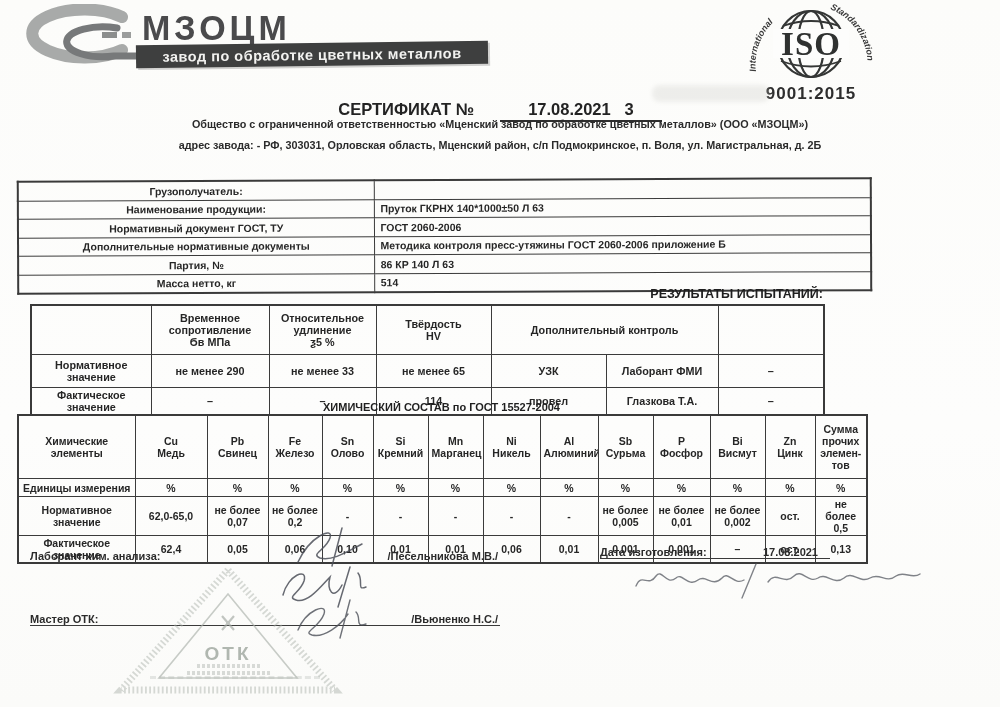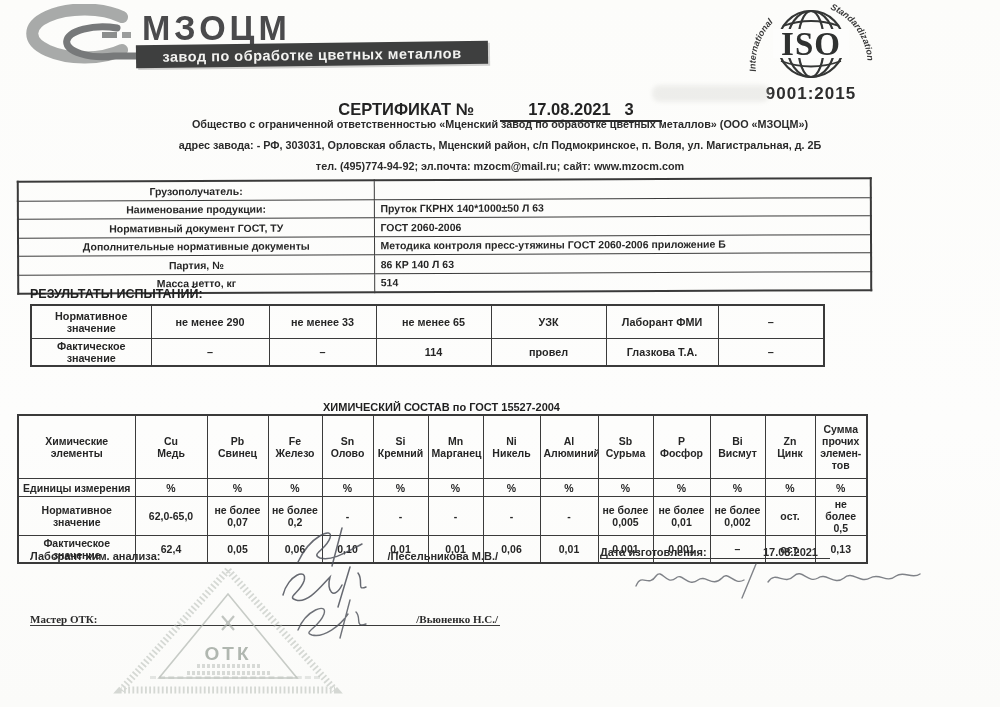--- a/index.html
+++ b/index.html
@@ -33,21 +33,21 @@
   
   table.t{border-collapse:collapse;table-layout:fixed;position:absolute;
     background:transparent;}
   table.t td{border:1px solid #3b3b3b;text-align:center;vertical-align:middle;
     font-size:10.5px;font-weight:bold;color:#262626;padding:1px 3px;overflow:hidden;}
   table.t{border:2px solid #3a3a3a;}
   .ws-pre{white-space:pre-line;}
   .info-table{left:17px;top:179px;width:853px;transform:rotate(-0.25deg);}
   .info-table td{height:15.5px;font-size:10.8px;}
   .info-table td.info-value{text-align:left;padding-left:6px;}
-  .results-heading{position:absolute;left:30px;top:287px;width:793px;text-align:left;
+  .results-heading{position:absolute;left:30px;top:287px;width:793px;text-align:right;
     font-size:12.5px;font-weight:bold;color:#1f1f1f;}
   .results-table{left:30px;top:304px;width:793px;}
   .results-table tr.hdr td{height:46px;font-size:10.8px;}
   .results-table tr.r1 td{height:30px;font-size:10.8px;}
   .results-table tr.r2 td{height:21px;font-size:10.8px;}
   .chem-heading{position:absolute;left:17px;top:401px;width:849px;text-align:center;
     font-size:11px;font-weight:bold;color:#1f1f1f;}
   .chem-table{left:17px;top:414px;width:849px;}
   .chem-table tr.hdr td{height:60px;font-size:10.5px;}
   .chem-table tr.units td{height:15px;}
@@ -114,21 +114,20 @@
 
   <div class="smudge"></div>
   <div class="title-row">
     <span class="cert-title">СЕРТИФИКАТ №</span>
     <span class="cert-number">17.08.2021   3</span>
   </div>
 
   <div class="company">
     <div>Общество с ограниченной ответственностью «Мценский завод по обработке цветных металлов» (ООО «МЗОЦМ»)</div>
     <div>адрес завода: - РФ, 303031, Орловская область, Мценский район,  с/п Подмокринское, п. Воля, ул. Магистральная, д. 2Б</div>
-    <div>тел. (495)774-94-92; эл.почта: mzocm@mail.ru; сайт: www.mzocm.com</div>
   </div>
 
   <table class="t info-table">
     <colgroup>
         <col style="width:356px">
         <col style="width:497px">
       </colgroup>
     <tbody>
         <tr>
       <td>Грузополучатель:</td>
@@ -162,20 +161,33 @@
     <colgroup>
       <col style="width:120px">
         <col style="width:118px">
         <col style="width:107px">
       <col style="width:115px">
         <col style="width:115px">
         <col style="width:112px">
         <col style="width:106px">
     </colgroup>
     <tbody>
+        <tr class="hdr">
+      <td></td>
+      <td class="ws-pre">Временное
+сопротивление
+Ϭв МПа</td>
+      <td class="ws-pre">Относительное
+удлинение
+ƺ5 %</td>
+      <td class="ws-pre">Твёрдость
+HV</td>
+      <td colspan="2">Дополнительный контроль</td>
+      <td></td>
+    </tr>
     <tr class="r1">
       <td>Нормативное значение</td>
       <td>не менее 290</td>
       <td>не менее 33</td>
       <td>не менее  65</td>
       <td>УЗК</td>
       <td>Лаборант ФМИ</td>
       <td>–</td>
     </tr>
     <tr class="r2">
@@ -321,21 +333,21 @@
       <td>ост.</td>
       <td>0,13</td>
     </tr>
   </tbody>
     </table>
 
   <div class="sig-row" style="top:539px;">
     <span>Лаборант хим. анализа:</span>
     <span class="nm">/Песельникова М.В./</span>
   </div>
-  <div class="sig-row" style="top:602px;font-family:Liberation Serif, serif;">
+  <div class="sig-row" style="top:602px;">
     <span>Мастер ОТК:</span>
     <span class="nm">/Вьюненко Н.С./</span>
   </div>
 
   <div class="date-row" style="top:536px;">
     <span>Дата изготовления:</span>
     <span class="dv">17.08.2021</span>
   </div>
 
   <svg class="scrawl" style="left:292px;top:524px;" width="85" height="44" viewBox="0 0 85 44">

